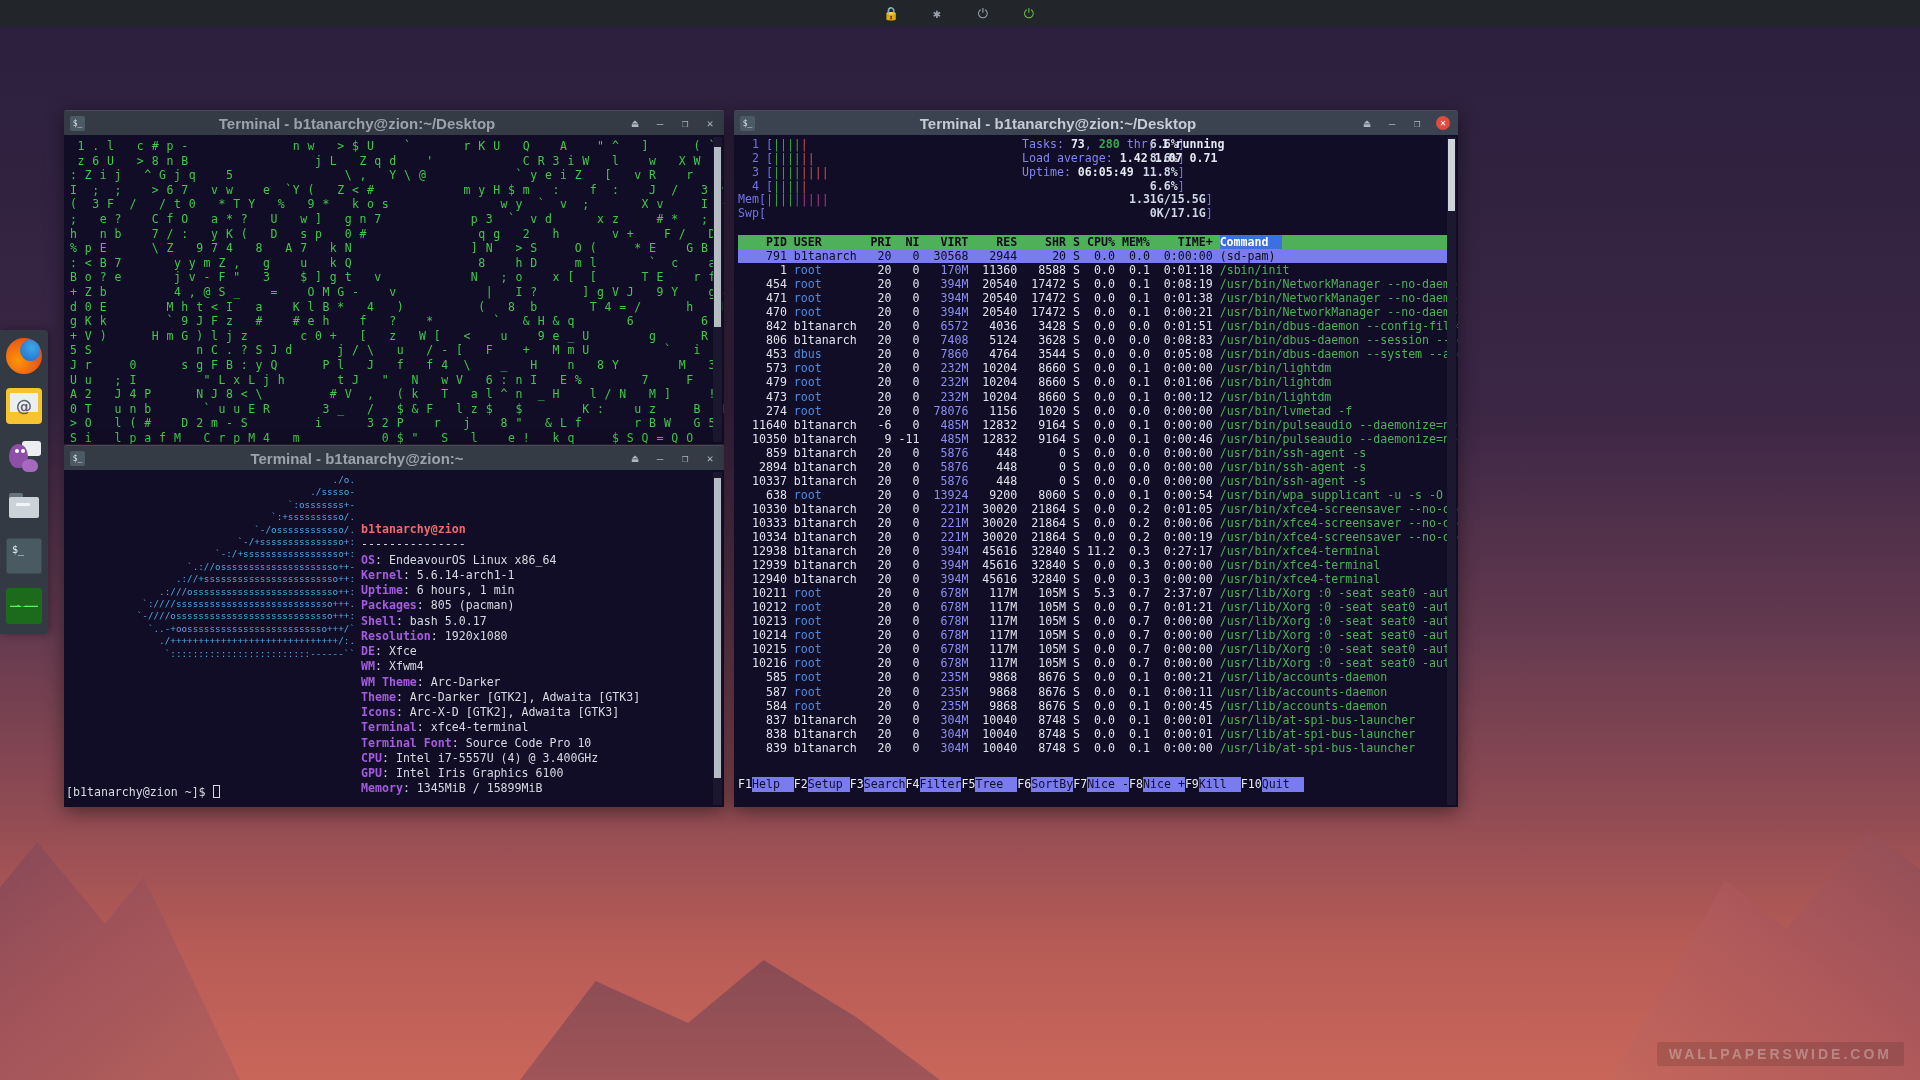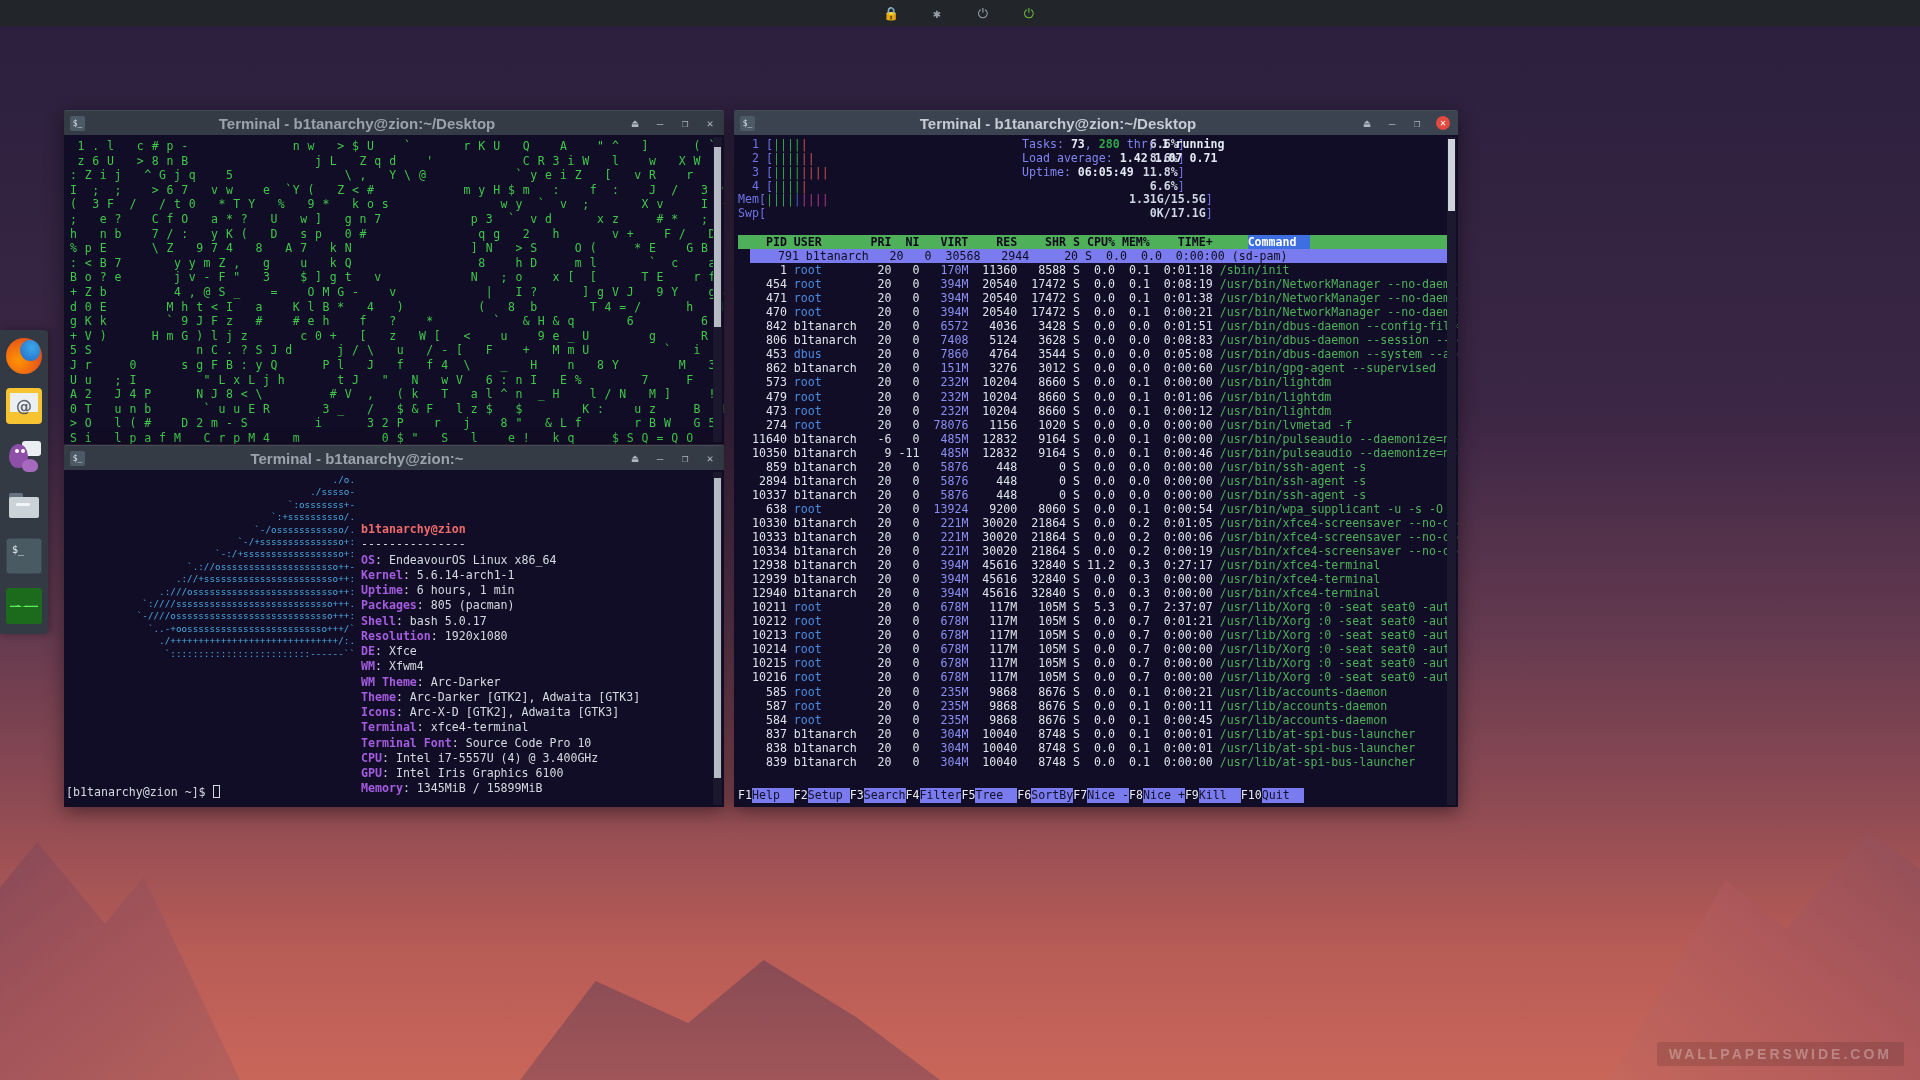--- a/index.html
+++ b/index.html
@@ -222,31 +222,31 @@
   .hm-m{ color:#b0338f; }
   .hm-pct{ color:#cfd6e6; font-weight:700; }
   .hm-right{ color:#8086f0; }
   .hm-val{ color:#e3e8f2; font-weight:700; }
   .hm-green{ color:#2fa84a; font-weight:700; }
 
   .ps-head{
     background:#4fb05a; color:#0c0a1a; font-size:11.6px; line-height:14px;
     white-space:pre; font-weight:700;
   }
-  .ps-head .cmdcol{ background:#3d6fe0; color:#ffffff;margin-left:28px; }
+  .ps-head .cmdcol{ background:#3d6fe0; color:#ffffff; }
   .ps-rows{ font-size:11.6px; line-height:14.05px; }
   .ps-row{ white-space:pre; color:#dfe4ec; }
-  .ps-row.sel{ background:#7b7bf0; color:#0d0b1f;margin-left:12px; }
+  .ps-row.sel{ background:#7b7bf0; color:#0d0b1f; }
   .ps-user-root{ color:#4a8be0; }
   .ps-cmd{ color:#4fb05a; }
   .ps-num{ color:#8a8ff2; }
   .ps-dim{ color:#dfe4ec; }
 
   .fkeys{
-    position:absolute; left:4px; bottom:4px; height:15px;
+    position:absolute; left:4px; bottom:15px; height:15px;
     display:flex; font-size:11.6px; line-height:15px; white-space:pre;
   }
   .fk-n{ color:#e7ebf2; background:transparent; }
   .fk-l{ background:#7b7bf0; color:#10102a; }
   .htop-scroll{
     position:absolute; right:2px; top:2px; width:9px; height:668px; background:#1c1830;
   }
   .htop-scroll i{ position:absolute; left:1px; top:2px; width:7px; height:72px; background:#cfd4da; display:block; }
 </style>
 </head>
@@ -401,21 +401,20 @@
     <div class="ps-head" id="htop-head"><span>    PID USER       PRI  NI   VIRT    RES    SHR S CPU% MEM%    TIME+ </span><span class="cmdcol">Command  </span><span>                              </span></div>
     <div class="ps-rows" id="htop-rows">
         <div class="ps-row sel"><span>    791 </span><span class="">b1tanarch</span><span>   20   0 </span><span class=""> 30568</span><span>   2944     20 S </span><span> 0.0  0.0  0:00:00 </span><span class="">(sd-pam)</span></div>
         <div class="ps-row"><span>      1 </span><span class="ps-user-root">root     </span><span>   20   0 </span><span class="ps-num">  170M</span><span>  11360   8588 S </span><span> 0.0  0.1  0:01:18 </span><span class="ps-cmd">/sbin/init</span></div>
         <div class="ps-row"><span>    454 </span><span class="ps-user-root">root     </span><span>   20   0 </span><span class="ps-num">  394M</span><span>  20540  17472 S </span><span> 0.0  0.1  0:08:19 </span><span class="ps-cmd">/usr/bin/NetworkManager --no-daemon</span></div>
         <div class="ps-row"><span>    471 </span><span class="ps-user-root">root     </span><span>   20   0 </span><span class="ps-num">  394M</span><span>  20540  17472 S </span><span> 0.0  0.1  0:01:38 </span><span class="ps-cmd">/usr/bin/NetworkManager --no-daemon</span></div>
         <div class="ps-row"><span>    470 </span><span class="ps-user-root">root     </span><span>   20   0 </span><span class="ps-num">  394M</span><span>  20540  17472 S </span><span> 0.0  0.1  0:00:21 </span><span class="ps-cmd">/usr/bin/NetworkManager --no-daemon</span></div>
         <div class="ps-row"><span>    842 </span><span class="ps-dim">b1tanarch</span><span>   20   0 </span><span class="ps-num">  6572</span><span>   4036   3428 S </span><span> 0.0  0.0  0:01:51 </span><span class="ps-cmd">/usr/bin/dbus-daemon --config-file=/usr/shar</span></div>
         <div class="ps-row"><span>    806 </span><span class="ps-dim">b1tanarch</span><span>   20   0 </span><span class="ps-num">  7408</span><span>   5124   3628 S </span><span> 0.0  0.0  0:08:83 </span><span class="ps-cmd">/usr/bin/dbus-daemon --session --address=sys</span></div>
         <div class="ps-row"><span>    453 </span><span class="ps-user-root">dbus     </span><span>   20   0 </span><span class="ps-num">  7860</span><span>   4764   3544 S </span><span> 0.0  0.0  0:05:08 </span><span class="ps-cmd">/usr/bin/dbus-daemon --system --address=syst</span></div>
-        <div class="ps-row"><span>    862 </span><span class="ps-dim">b1tanarch</span><span>   20   0 </span><span class="ps-num">  151M</span><span>   3276   3012 S </span><span> 0.0  0.0  0:00:60 </span><span class="ps-cmd">/usr/bin/gpg-agent --supervised</span></div>
         <div class="ps-row"><span>    573 </span><span class="ps-user-root">root     </span><span>   20   0 </span><span class="ps-num">  232M</span><span>  10204   8660 S </span><span> 0.0  0.1  0:00:00 </span><span class="ps-cmd">/usr/bin/lightdm</span></div>
         <div class="ps-row"><span>    479 </span><span class="ps-user-root">root     </span><span>   20   0 </span><span class="ps-num">  232M</span><span>  10204   8660 S </span><span> 0.0  0.1  0:01:06 </span><span class="ps-cmd">/usr/bin/lightdm</span></div>
         <div class="ps-row"><span>    473 </span><span class="ps-user-root">root     </span><span>   20   0 </span><span class="ps-num">  232M</span><span>  10204   8660 S </span><span> 0.0  0.1  0:00:12 </span><span class="ps-cmd">/usr/bin/lightdm</span></div>
         <div class="ps-row"><span>    274 </span><span class="ps-user-root">root     </span><span>   20   0 </span><span class="ps-num"> 78076</span><span>   1156   1020 S </span><span> 0.0  0.0  0:00:00 </span><span class="ps-cmd">/usr/bin/lvmetad -f</span></div>
         <div class="ps-row"><span>  11640 </span><span class="ps-dim">b1tanarch</span><span>   -6   0 </span><span class="ps-num">  485M</span><span>  12832   9164 S </span><span> 0.0  0.1  0:00:00 </span><span class="ps-cmd">/usr/bin/pulseaudio --daemonize=no</span></div>
         <div class="ps-row"><span>  10350 </span><span class="ps-dim">b1tanarch</span><span>    9 -11 </span><span class="ps-num">  485M</span><span>  12832   9164 S </span><span> 0.0  0.1  0:00:46 </span><span class="ps-cmd">/usr/bin/pulseaudio --daemonize=no</span></div>
         <div class="ps-row"><span>    859 </span><span class="ps-dim">b1tanarch</span><span>   20   0 </span><span class="ps-num">  5876</span><span>    448      0 S </span><span> 0.0  0.0  0:00:00 </span><span class="ps-cmd">/usr/bin/ssh-agent -s</span></div>
         <div class="ps-row"><span>   2894 </span><span class="ps-dim">b1tanarch</span><span>   20   0 </span><span class="ps-num">  5876</span><span>    448      0 S </span><span> 0.0  0.0  0:00:00 </span><span class="ps-cmd">/usr/bin/ssh-agent -s</span></div>
         <div class="ps-row"><span>  10337 </span><span class="ps-dim">b1tanarch</span><span>   20   0 </span><span class="ps-num">  5876</span><span>    448      0 S </span><span> 0.0  0.0  0:00:00 </span><span class="ps-cmd">/usr/bin/ssh-agent -s</span></div>
         <div class="ps-row"><span>    638 </span><span class="ps-user-root">root     </span><span>   20   0 </span><span class="ps-num"> 13924</span><span>   9200   8060 S </span><span> 0.0  0.1  0:00:54 </span><span class="ps-cmd">/usr/bin/wpa_supplicant -u -s -O /run/wpa_su</span></div>

